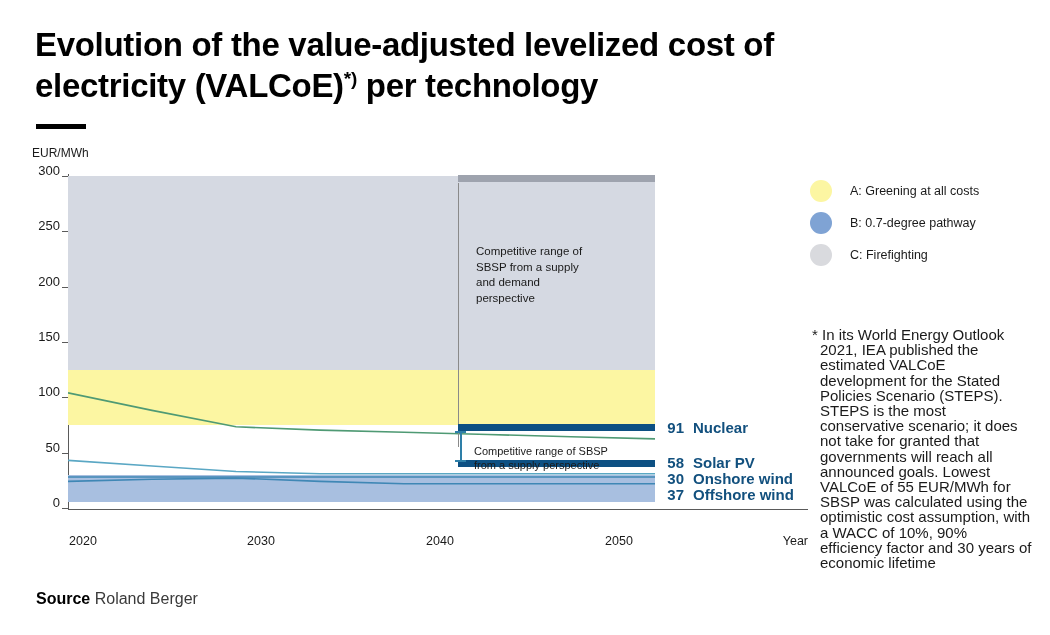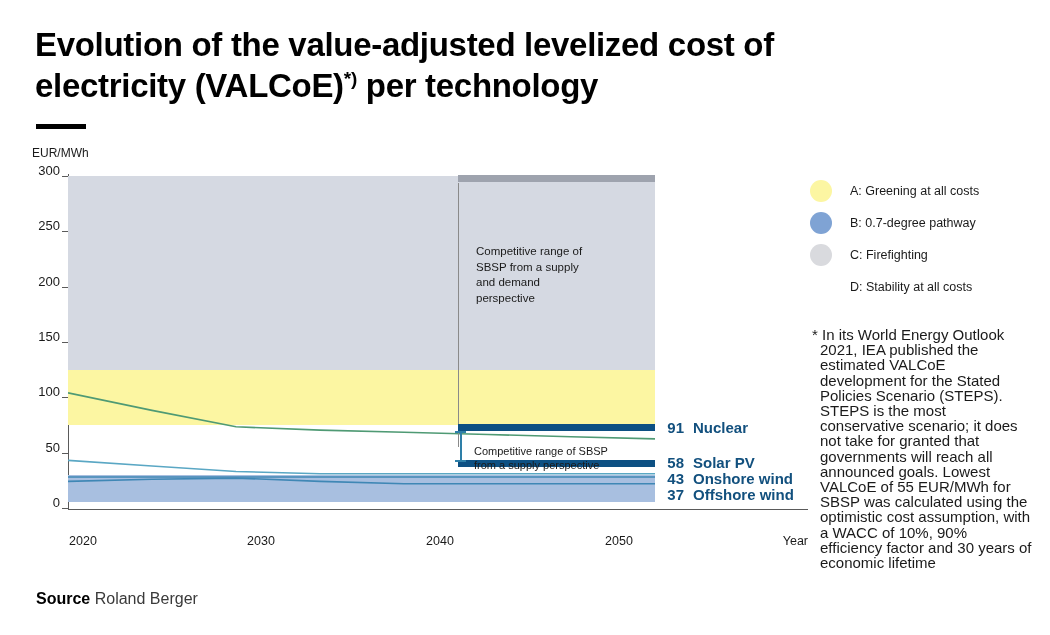--- a/index.html
+++ b/index.html
@@ -358,44 +358,40 @@
   </div>
 
   <div class="endlabels">
     <div class="endlabel" style="top:427px">
       <span class="val">91</span><span class="nm">Nuclear</span>
     </div>
     <div class="endlabel" style="top:462px">
       <span class="val">58</span><span class="nm">Solar PV</span>
     </div>
     <div class="endlabel" style="top:478px">
-      <span class="val">43</span><span class="nm">Onshore wind</span>
+      <span class="val">30</span><span class="nm">Onshore wind</span>
     </div>
     <div class="endlabel" style="top:494px">
       <span class="val">37</span><span class="nm">Offshore wind</span>
     </div>
   </div>
 
   <div class="legend">
     <div class="legend-row">
       <span class="legend-dot" style="background:#fcf6a2"></span>
       <span class="legend-text">A: Greening at all costs</span>
     </div>
     <div class="legend-row">
       <span class="legend-dot" style="background:#7fa3d4"></span>
       <span class="legend-text">B: 0.7-degree pathway</span>
     </div>
     <div class="legend-row">
       <span class="legend-dot" style="background:#d9dade"></span>
       <span class="legend-text">C: Firefighting</span>
     </div>
-    <div class="legend-row">
-      <span class="legend-dot empty"></span>
-      <span class="legend-text">D: Stability at all costs</span>
-    </div>
   </div>
 
   <div class="footnote">* In its World Energy Outlook 2021, IEA published the estimated VALCoE development for the Stated Policies Scenario (STEPS). STEPS is the most conservative scenario; it does not take for granted that governments will reach all announced goals. Lowest VALCoE of 55 EUR/MWh for SBSP was calculated using the optimistic cost assumption, with a WACC of 10%, 90% efficiency factor and 30 years of economic lifetime</div>
 
   <div class="source">
     <b>Source</b>
     <span>Roland Berger</span>
   </div>
 
 

